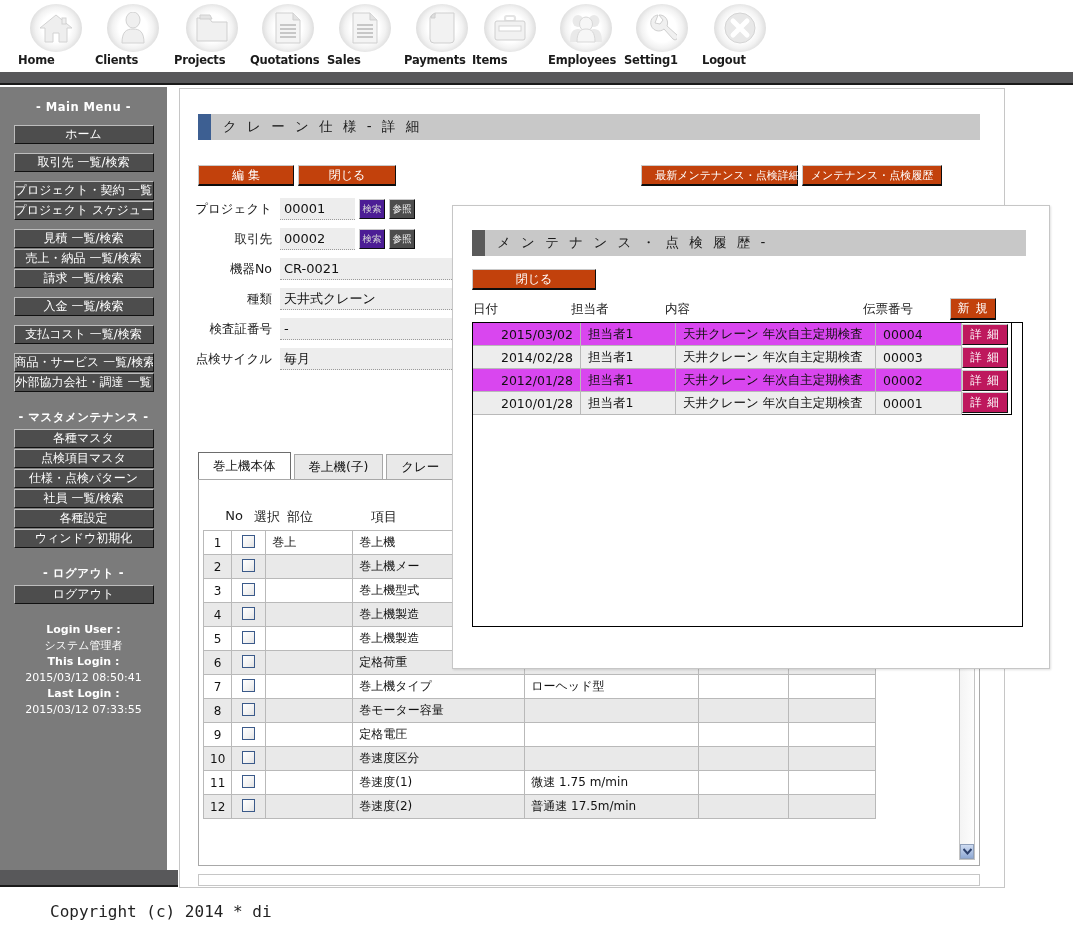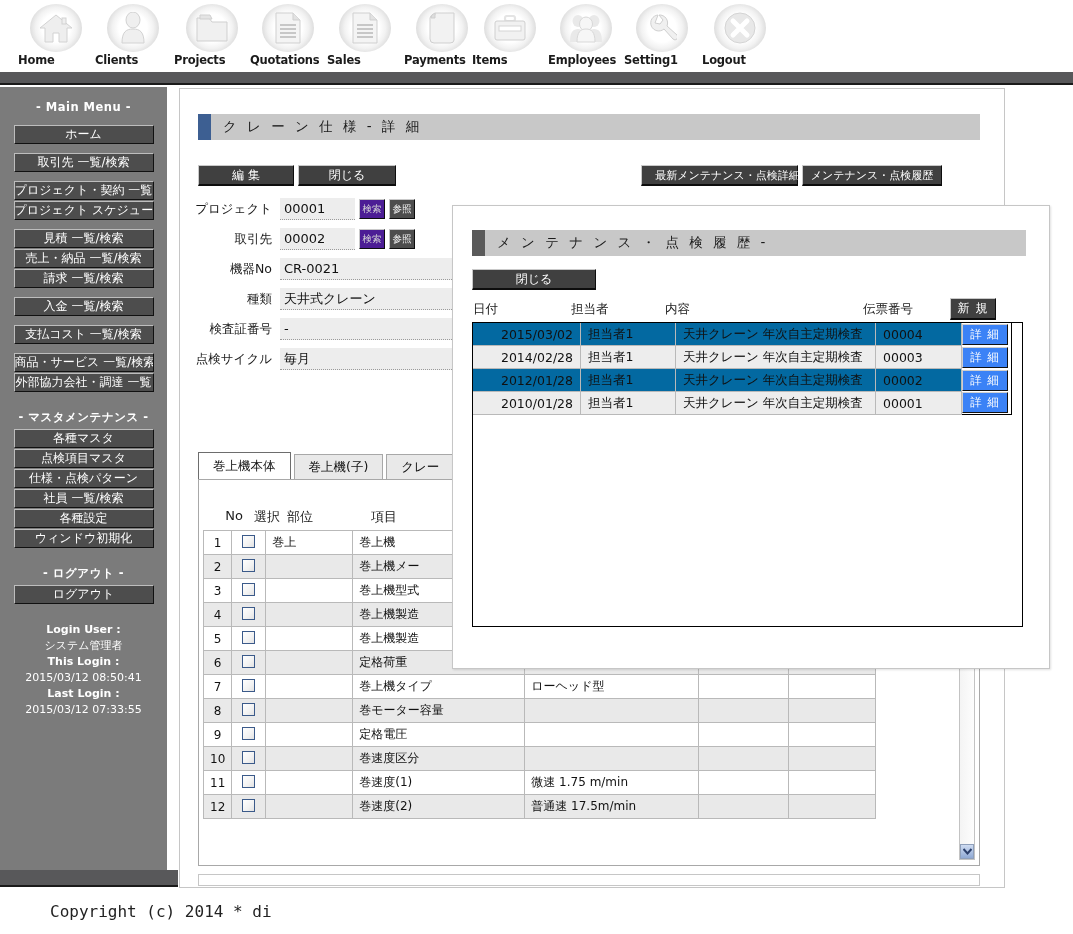--- a/index.html
+++ b/index.html
@@ -84,21 +84,21 @@
     display: flex; align-items: center;
   }
   .page-title-square { width: 13px; height: 26px; flex: 0 0 13px; }
   .page-title-text {
     font-size: 13.5px; color: #1b1b1b; padding-left: 12px;
     letter-spacing: 3px; font-weight: normal;
   }
 
   .gbtn {
     display: inline-flex; align-items: center; justify-content: center;
-    background: #404040; color: #fff; font-size: 12px;
+    background: #c2410c; color: #fff; font-size: 12px;
     border-top: 1px solid #c9c9c9; border-left: 1px solid #c9c9c9;
     border-right: 1px solid #0d0d0d; border-bottom: 2px solid #0d0d0d;
     cursor: pointer; white-space: nowrap;
   }
   .gbtn.sm { font-size: 11px; }
 
   
   .frow {
     position: absolute; display: flex; align-items: center; height: 24px;
   }
@@ -194,39 +194,39 @@
   }
   #hist-table {
     position: absolute; left: 19px; top: 116px;
     border-collapse: collapse; font-size: 12.5px;
     border: 1px solid #000;
   }
   #hist-table td {
     border: 1px solid #b9b9b9; height: 23px; padding: 0 7px; color: #111;
     white-space: nowrap;
   }
-  #hist-table tr.odd td { background:#0369a1; }
+  #hist-table tr.odd td { background:#d946ef; }
   #hist-table tr.even td { background:#ededed; }
   .h-date { width: 108px; text-align: right; }
   .h-person { width: 95px; }
   .h-content { width: 200px; }
   .h-slip { width: 86px; }
   .h-act { width: 50px; padding: 0 !important; border: none !important; background: transparent !important; }
   #hist-head {
     position: absolute; left: 20px; top: 95px; font-size: 12.5px; color:#1b1b1b;
   }
   #hist-head span { position: absolute; white-space: nowrap; }
   #hist-listbox {
     position: absolute; left: 19px; top: 116px; width: 551px; height: 305px;
     border: 1px solid #000; background: transparent; pointer-events: none;
   }
   .detail-btn {
     width: 46px; height: 21px; font-size: 11.5px;
     display:flex; align-items:center; justify-content:center;
-    background:#3b82f6; color:#fff; cursor:pointer;
+    background:#be185d; color:#fff; cursor:pointer;
     border-top:1px solid #cfcfcf; border-left:1px solid #cfcfcf;
     border-right:1px solid #111; border-bottom:1px solid #111;
     letter-spacing:1px;
   }
 </style>
 </head>
 <body>
 
 <div id="root">
 

